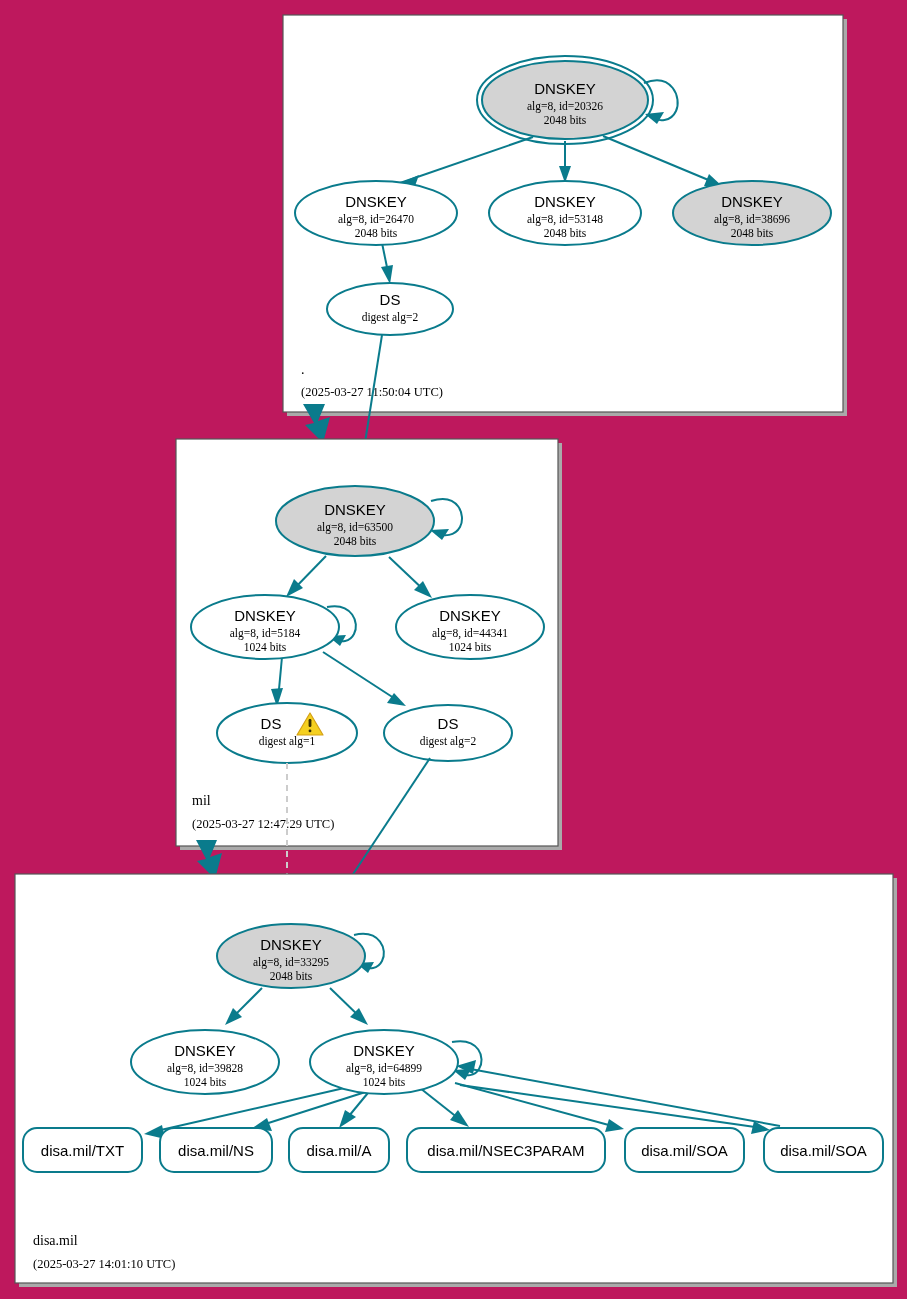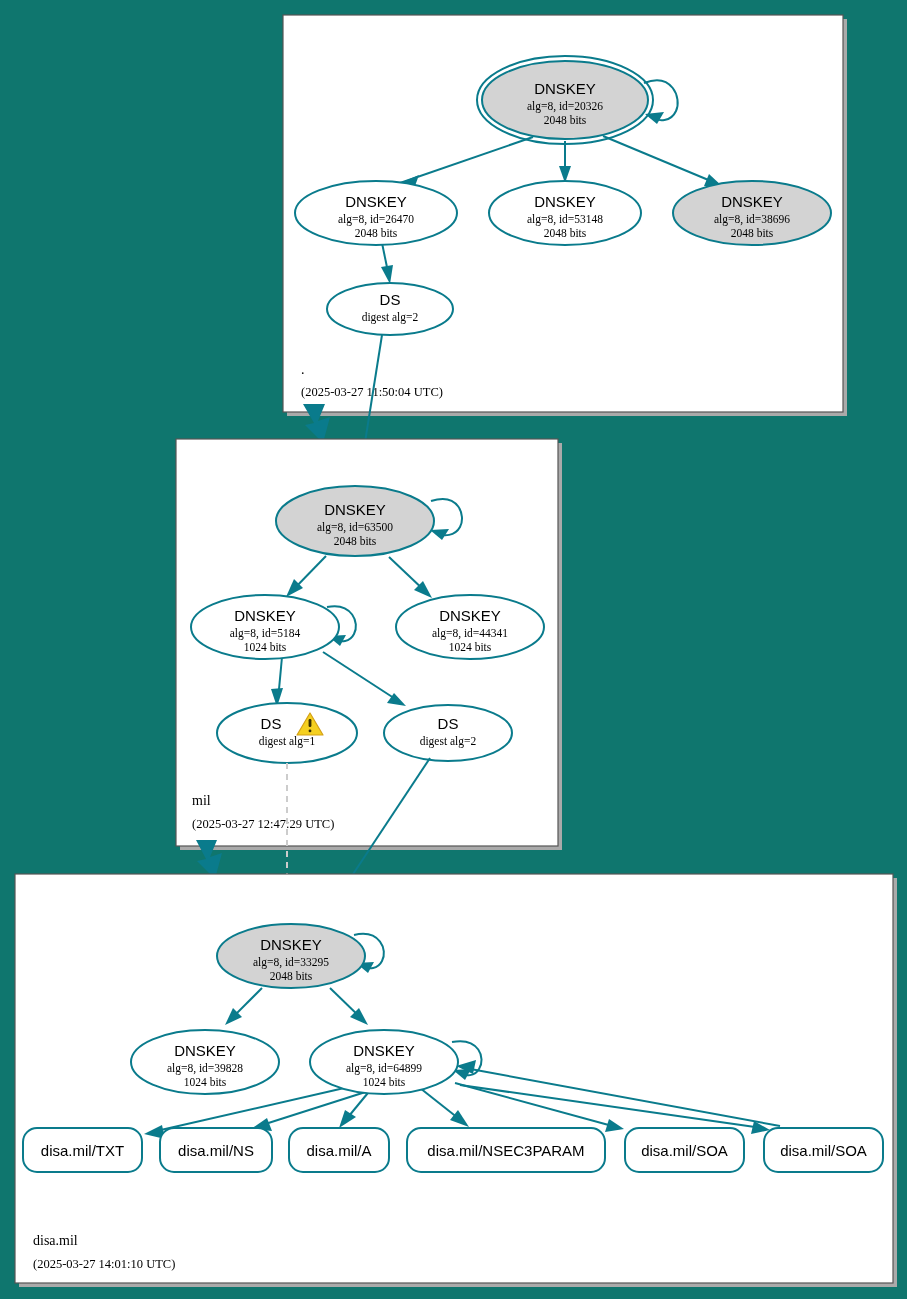--- a/index.html
+++ b/index.html
@@ -1,18 +1,18 @@
 <!DOCTYPE html>
 <html><head>
 <meta charset="utf-8">
 <title>DNSSEC Authentication Chain</title>
 <style>
   html,body{margin:0;padding:0;background:#ffffff;}
   body{font-family:"Liberation Sans", sans-serif;}
-  #stage{position:relative;width:907px;height:1299px;overflow:hidden;background:#0f766e;}
+  #stage{position:relative;width:907px;height:1299px;overflow:hidden;background:#be185d;}
   #svgroot{position:absolute;left:0;top:0;width:907px;height:1299px;}
 
   .zone-box{fill:#ffffff;stroke:#555555;stroke-width:1.2;}
   .zone-shadow{fill:#aaaaaa;stroke:none;}
 
   .node-ell{fill:#ffffff;stroke:#0a7b8c;stroke-width:2;}
   .node-ell.secure{fill:#d3d3d3;}
   .node-ell.outer{fill:none;}
 
   .rr-box{fill:#ffffff;stroke:#0a7b8c;stroke-width:2;}

